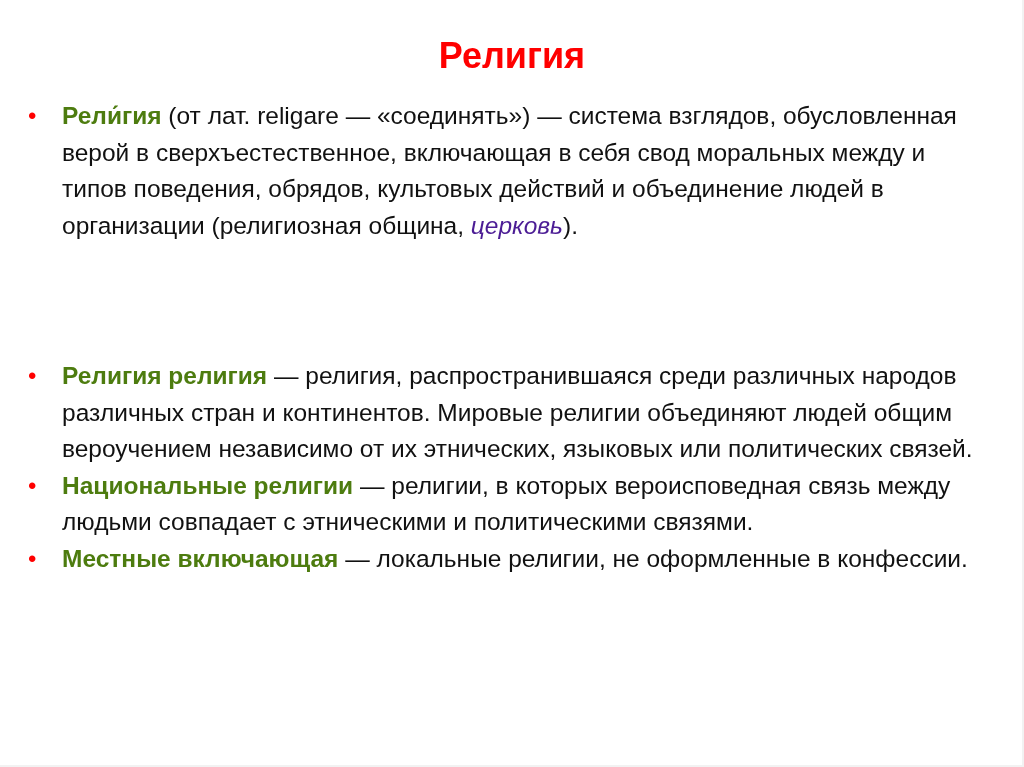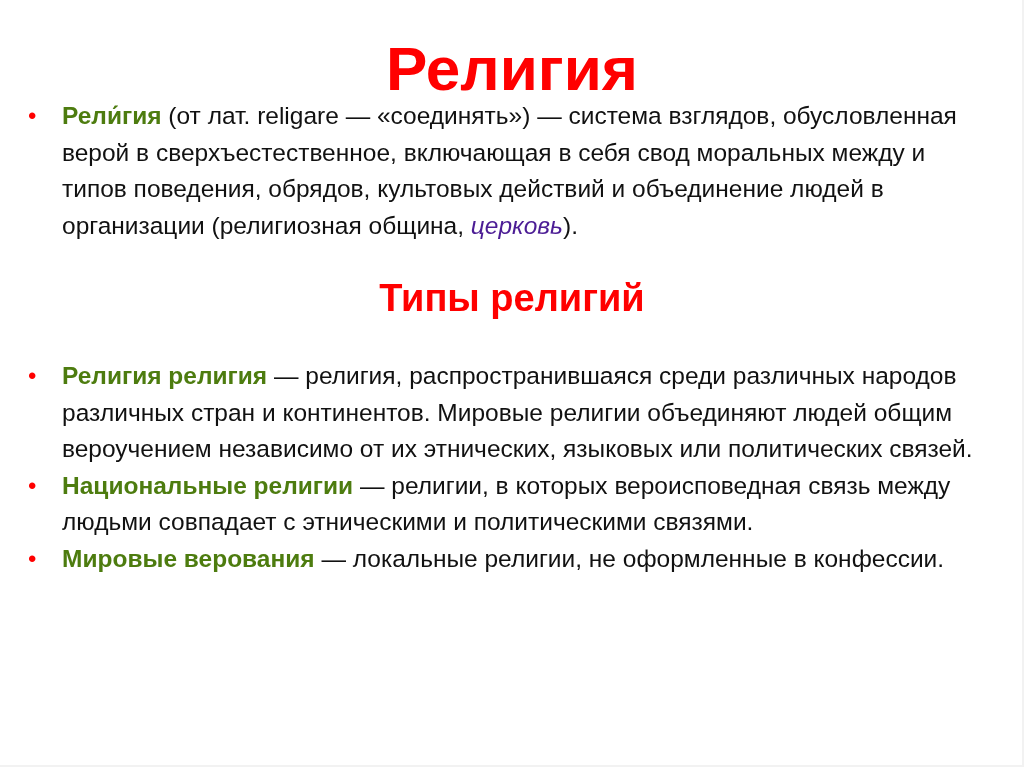--- a/index.html
+++ b/index.html
@@ -23,21 +23,21 @@
       border-right: 2px solid #f2f2f2;
       border-bottom: 2px solid #f2f2f2;
     }
     .title {
       position: absolute;
       left: 0;
       width: 1024px;
       text-align: center;
       color: #ff0000;
       font-weight: bold;
-      font-size: 62px;
+      font-size: 36px;
       line-height: 1;
     }
     .title.main { top: 38px; }
     .title.sub { top: 279px; font-size: 38px; }
 
     .block {
       position: absolute;
       left: 28px;
       width: 960px;
       color: #111111;
@@ -72,21 +72,20 @@
 <body>
 
 <div class="slide">
 
   <div class="title main">Религия</div>
 
   <div class="block def">
     <p class="item"><span class="bullet">•</span><span class="term">Рели́гия</span><span> (от лат. religare — «соединять») — система взглядов, обусловленная верой в сверхъестественное, включающая в себя свод моральных между и типов поведения, обрядов, культовых действий и объединение людей в организации (религиозная община, </span><span class="church">церковь</span><span>).</span></p>
   </div>
 
-  <div class="title sub">Типы религий</div>
 
   <div class="block types">
     <p class="item"><span class="bullet">•</span><span class="term">Религия религия</span><span> — религия, распространившаяся среди различных народов различных стран и континентов. Мировые религии объединяют людей общим вероучением независимо от их этнических, языковых или политических связей.</span></p>
     <p class="item"><span class="bullet">•</span><span class="term">Национальные религии</span><span> — религии, в которых вероисповедная связь между людьми совпадает с этническими и политическими связями.</span></p>
-    <p class="item"><span class="bullet">•</span><span class="term">Мировые верования</span><span> — локальные религии, не оформленные в конфессии.</span></p>
+    <p class="item"><span class="bullet">•</span><span class="term">Местные включающая</span><span> — локальные религии, не оформленные в конфессии.</span></p>
   </div>
 
 </div>
 
 </body></html>

